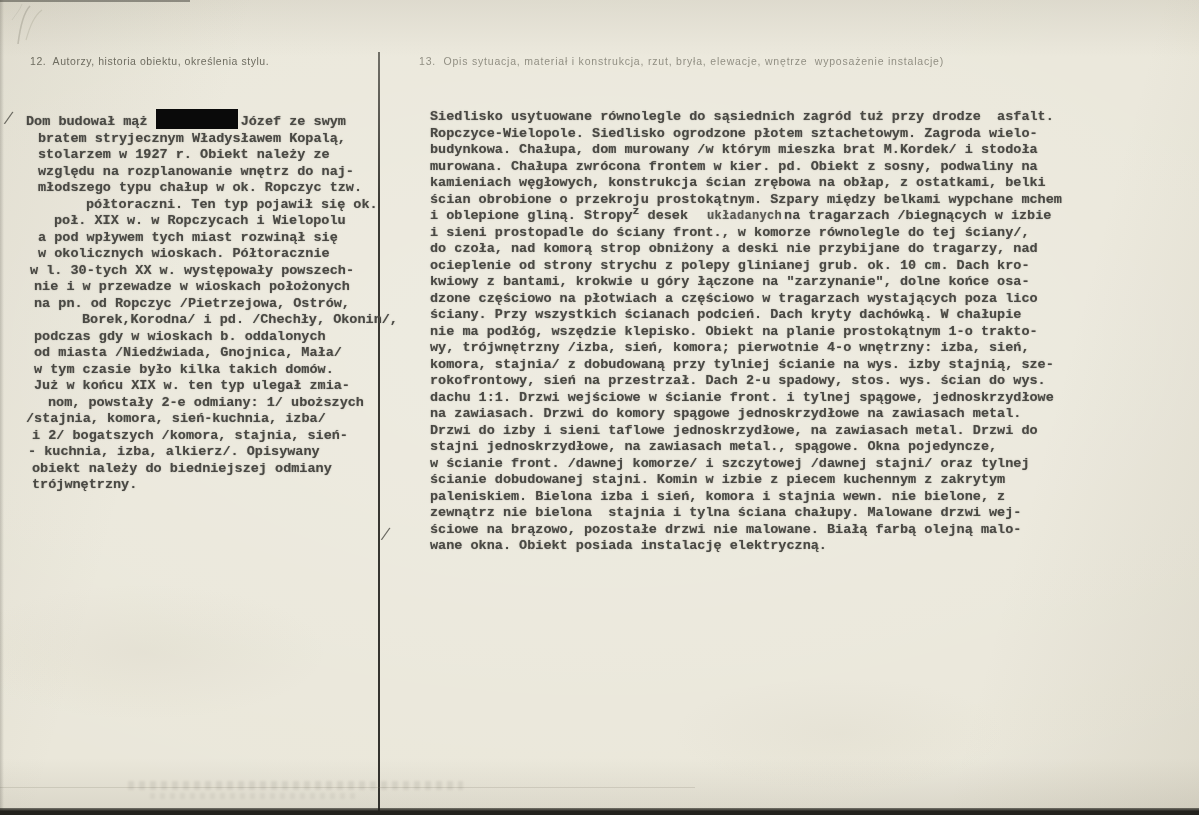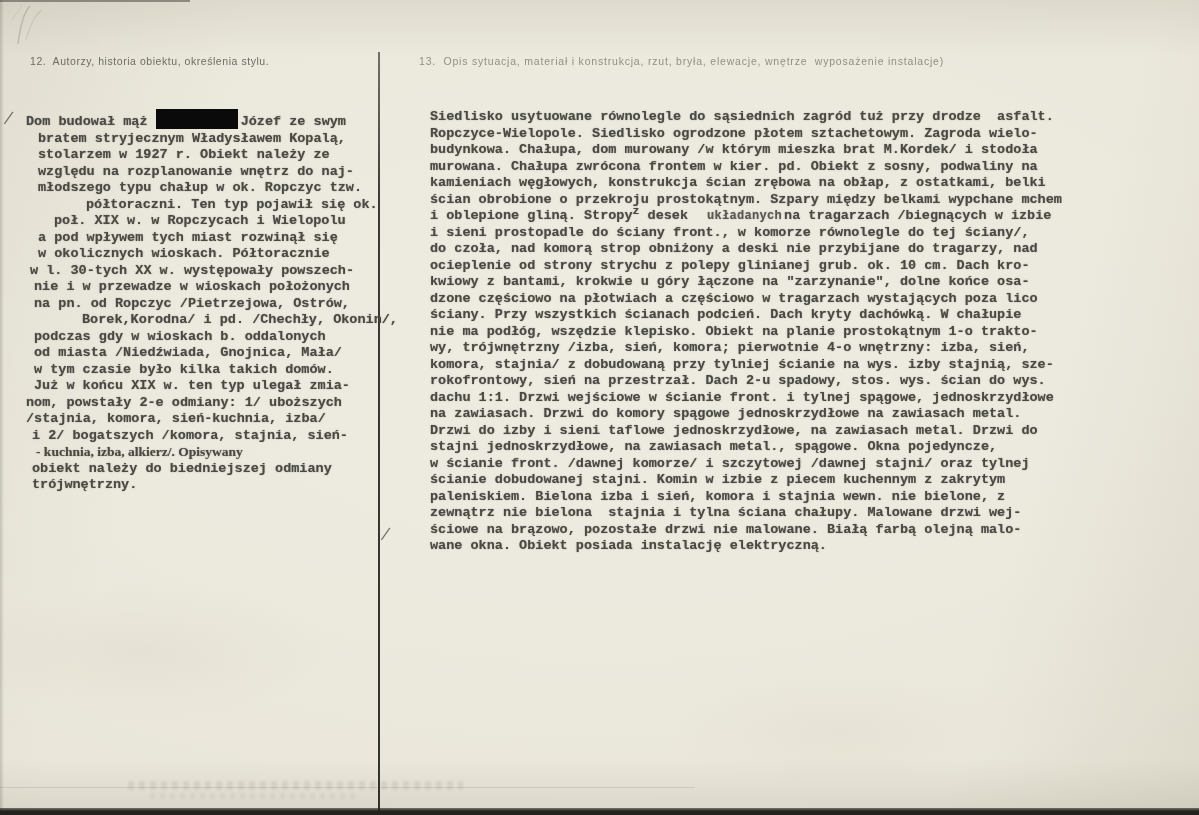--- a/index.html
+++ b/index.html
@@ -74,24 +74,24 @@
       <div class="tline" style="margin-left: 12px;"><span>a pod wpływem tych miast rozwinął się</span></div>
       <div class="tline" style="margin-left: 12px;"><span>w okolicznych wioskach. Półtoracznie</span></div>
       <div class="tline" style="margin-left: 4px;"><span>w l. 30-tych XX w. występowały powszech-</span></div>
       <div class="tline" style="margin-left: 8px;"><span>nie i w przewadze w wioskach położonych</span></div>
       <div class="tline" style="margin-left: 8px;"><span>na pn. od Ropczyc /Pietrzejowa, Ostrów,</span></div>
       <div class="tline" style="margin-left: 8px; padding-left: 48px;"><span>Borek,Korodna/ i pd. /Chechły, Okonin/,</span></div>
       <div class="tline" style="margin-left: 8px;"><span>podczas gdy w wioskach b. oddalonych</span></div>
       <div class="tline" style="margin-left: 8px;"><span>od miasta /Niedźwiada, Gnojnica, Mała/</span></div>
       <div class="tline" style="margin-left: 8px;"><span>w tym czasie było kilka takich domów.</span></div>
       <div class="tline" style="margin-left: 8px;"><span>Już w końcu XIX w. ten typ ulegał zmia-</span></div>
-      <div class="tline" style="margin-left: 0;"><span>nom, powstały 2-e odmiany: 1/ uboższych</span></div>
+      <div class="tline" style="margin-left: 22px;"><span>nom, powstały 2-e odmiany: 1/ uboższych</span></div>
       <div class="tline"><span>/stajnia, komora, sień-kuchnia, izba/</span></div>
       <div class="tline" style="margin-left: 6px;"><span>i 2/ bogatszych /komora, stajnia, sień-</span></div>
-      <div class="tline" style="margin-left: 10px; font-family: Liberation Serif, serif;"><span>- kuchnia, izba, alkierz/. Opisywany</span></div>
+      <div class="tline" style="margin-left: 2px;"><span>- kuchnia, izba, alkierz/. Opisywany</span></div>
       <div class="tline" style="margin-left: 6px;"><span>obiekt należy do biedniejszej odmiany</span></div>
       <div class="tline" style="margin-left: 6px;"><span>trójwnętrzny.</span></div>
     </div>
   <div class="col col-r">
       <div class="tline"><span>Siedlisko usytuowane równolegle do sąsiednich zagród tuż przy drodze  asfalt.</span></div>
       <div class="tline"><span>Ropczyce-Wielopole. Siedlisko ogrodzone płotem sztachetowym. Zagroda wielo-</span></div>
       <div class="tline"><span>budynkowa. Chałupa, dom murowany /w którym mieszka brat M.Kordek/ i stodoła</span></div>
       <div class="tline"><span>murowana. Chałupa zwrócona frontem w kier. pd. Obiekt z sosny, podwaliny na</span></div>
       <div class="tline"><span>kamieniach węgłowych, konstrukcja ścian zrębowa na obłap, z ostatkami, belki</span></div>
       <div class="tline"><span>ścian obrobione o przekroju prostokątnym. Szpary między belkami wypchane mchem</span></div>

